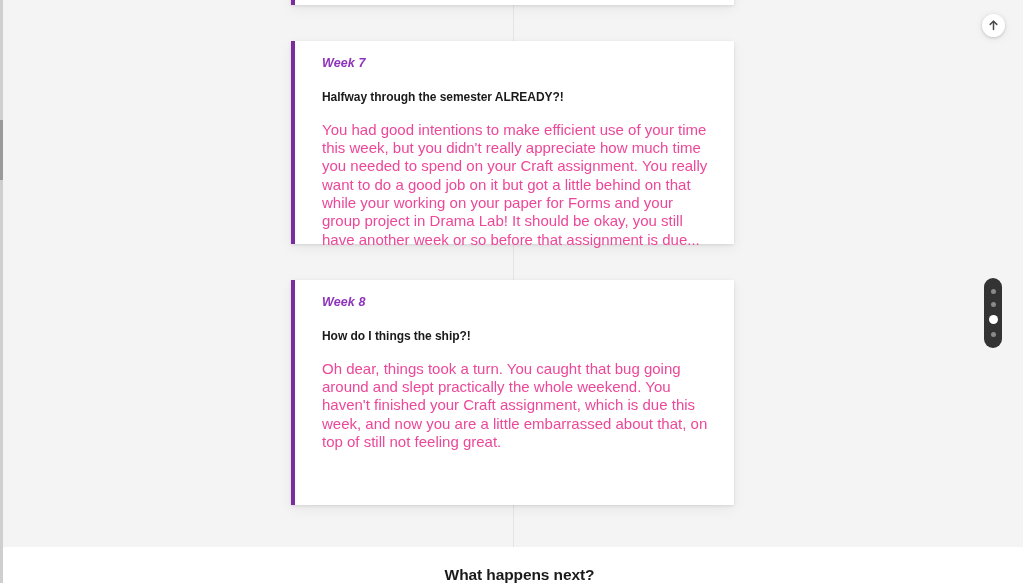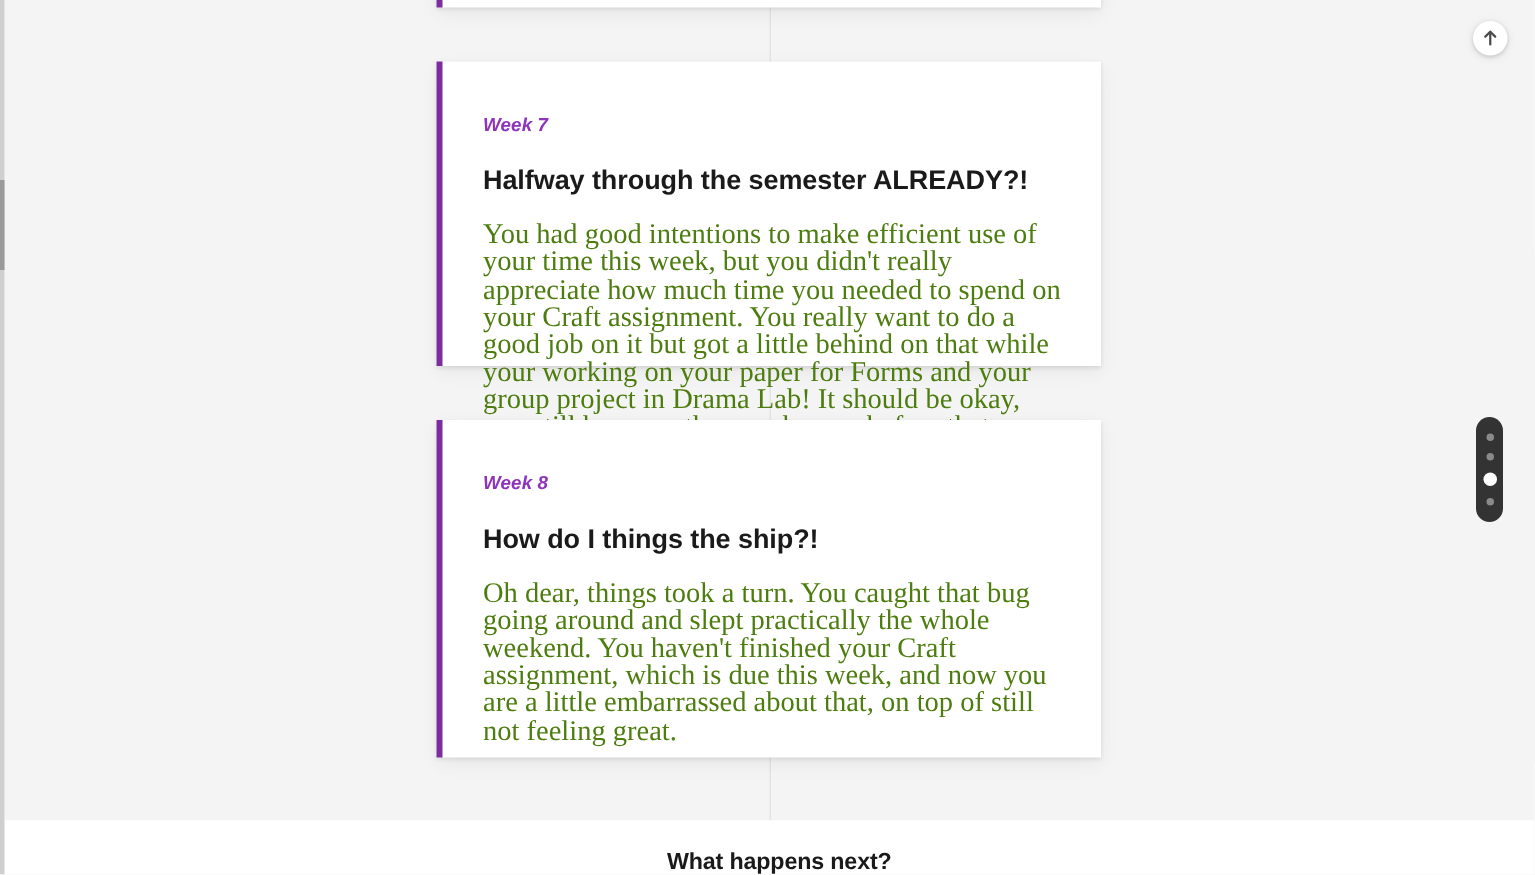--- a/index.html
+++ b/index.html
@@ -85,48 +85,48 @@
     height: 203px;
   }
   .card-2 {
     left: 288px;
     top: 280px;
     width: 443px;
     height: 225px;
   }
 
   .card-inner {
-    padding: 36px 26px 24px 27px;
+    padding: 16px 26px 24px 27px;
   }
 
   .week-label {
     font-family: "Liberation Sans", sans-serif;
     font-style: italic;
     font-weight: 700;
     font-size: 12.5px;
     letter-spacing: 0.1px;
     color: #8e33bb;
     margin: 0 0 20px 0;
     line-height: 1;
   }
 
   .card-title {
     font-family: "Liberation Sans", sans-serif;
     font-weight: 700;
-    font-size: 18px;
+    font-size: 12px;
     color: #1a1a1a;
     margin: 0 0 17px 0;
     line-height: 1.2;
     letter-spacing: -0.05px;
   }
 
   .card-body {
-    font-family: Liberation Serif, serif;
-    font-size: 19px;
-    color: #4d7c0f;
+    font-family: Liberation Sans, sans-serif;
+    font-size: 15px;
+    color: #ec4899;
     line-height: 18.3px;
     margin: 0;
     max-width: 392px;
   }
 
   
   .scroll-top-btn {
     position: absolute;
     left: 982px;
     top: 14px;

